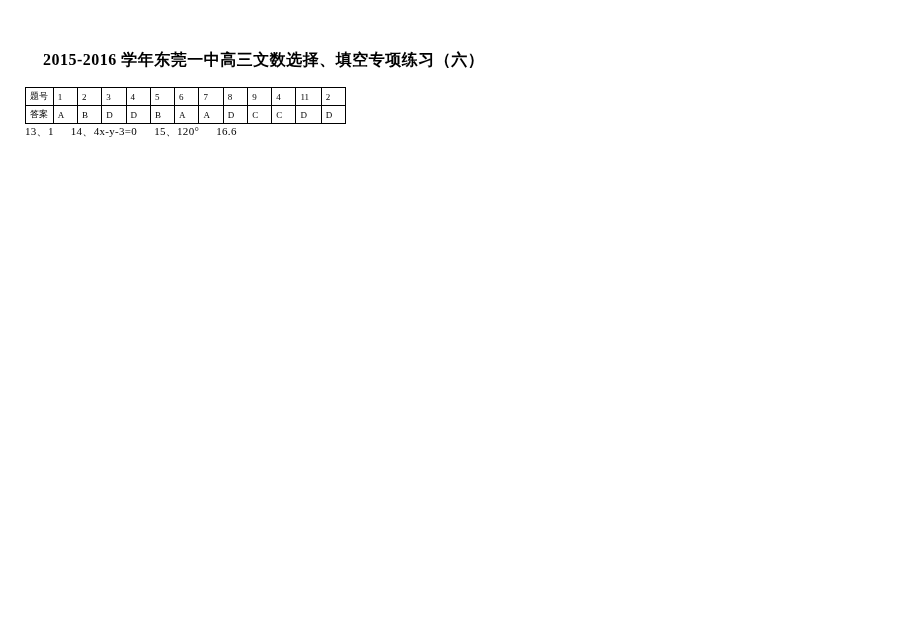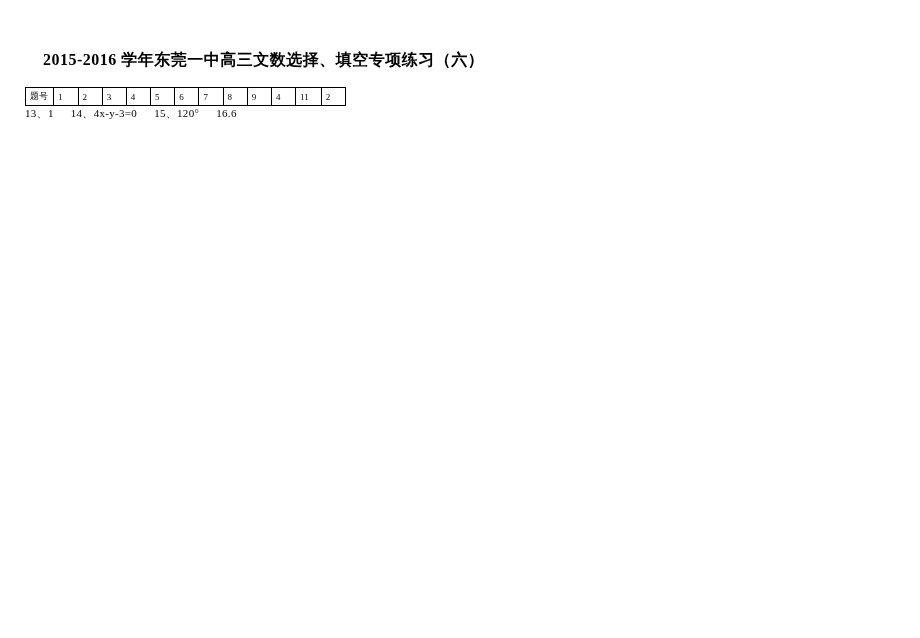--- a/index.html
+++ b/index.html
@@ -65,20 +65,35 @@
     <td class="data-cell">4</td>
     <td class="data-cell">5</td>
     <td class="data-cell">6</td>
     <td class="data-cell">7</td>
     <td class="data-cell">8</td>
     <td class="data-cell">9</td>
     <td class="data-cell">4</td>
     <td class="data-cell">11</td>
     <td class="data-cell">2</td>
   </tr>
+  <tr>
+    <td class="label-cell">答案</td>
+    <td class="data-cell">A</td>
+    <td class="data-cell">B</td>
+    <td class="data-cell">D</td>
+    <td class="data-cell">D</td>
+    <td class="data-cell">B</td>
+    <td class="data-cell">A</td>
+    <td class="data-cell">A</td>
+    <td class="data-cell">D</td>
+    <td class="data-cell">C</td>
+    <td class="data-cell">C</td>
+    <td class="data-cell">D</td>
+    <td class="data-cell">D</td>
+  </tr>
 </tbody>
   </table>
 
 <div class="fill-answers">
   <span class="fill-item">13、1</span>
   <span class="fill-item">14、4x-y-3=0</span>
   <span class="fill-item">15、120°</span>
   <span class="fill-item">16.6</span>
 </div>
 

